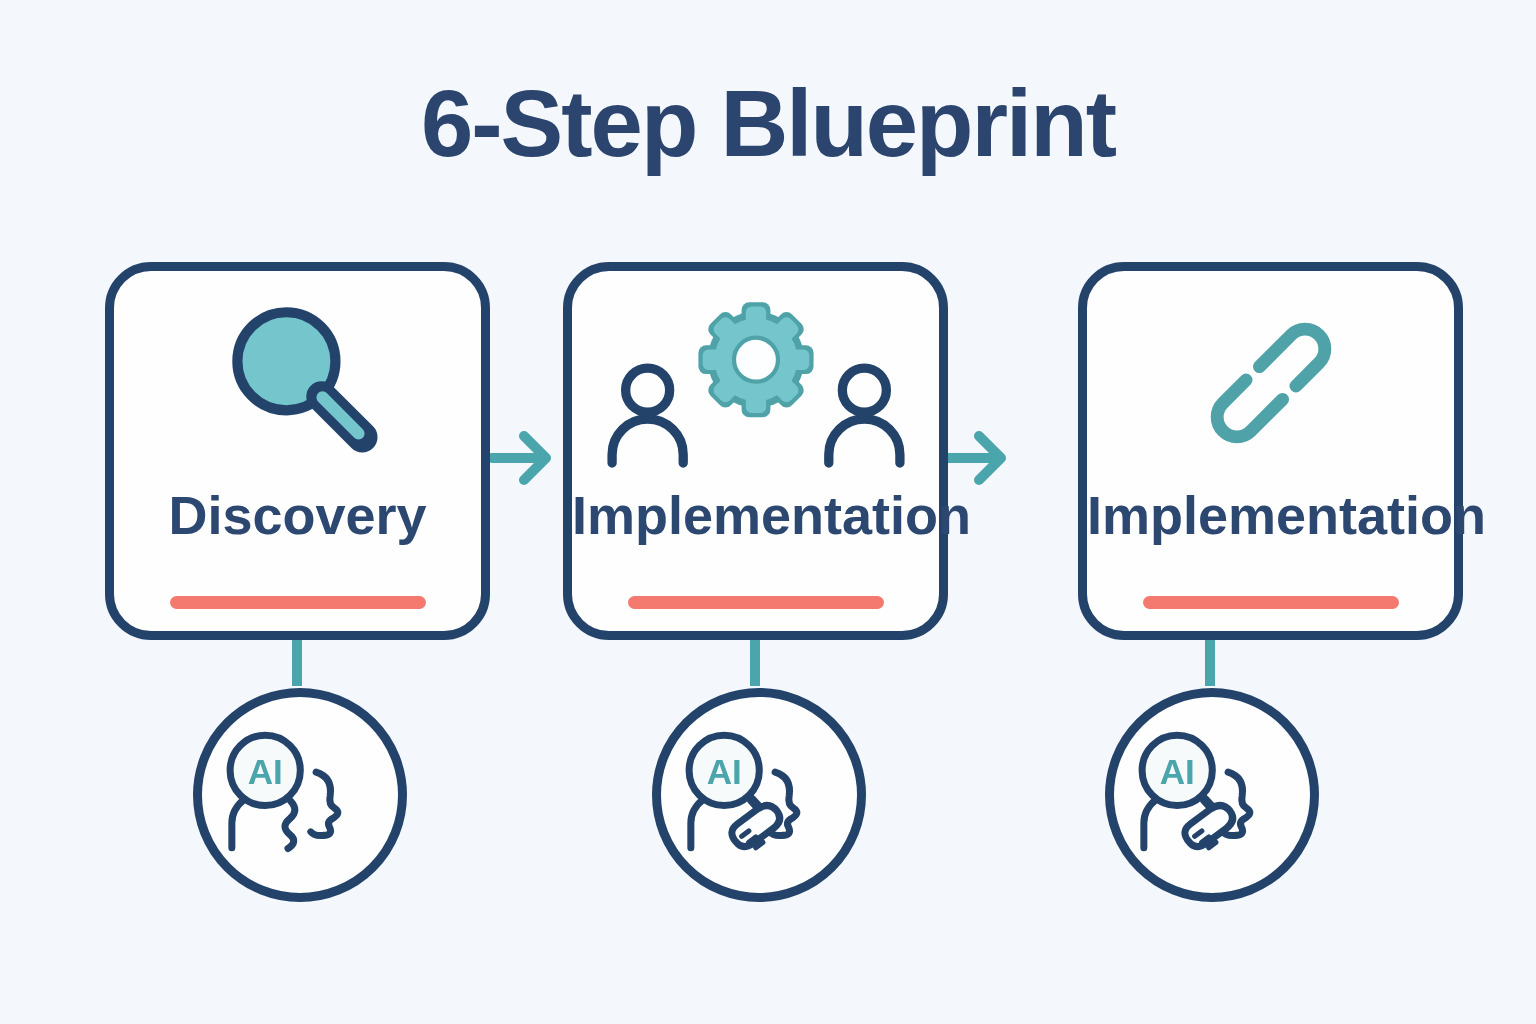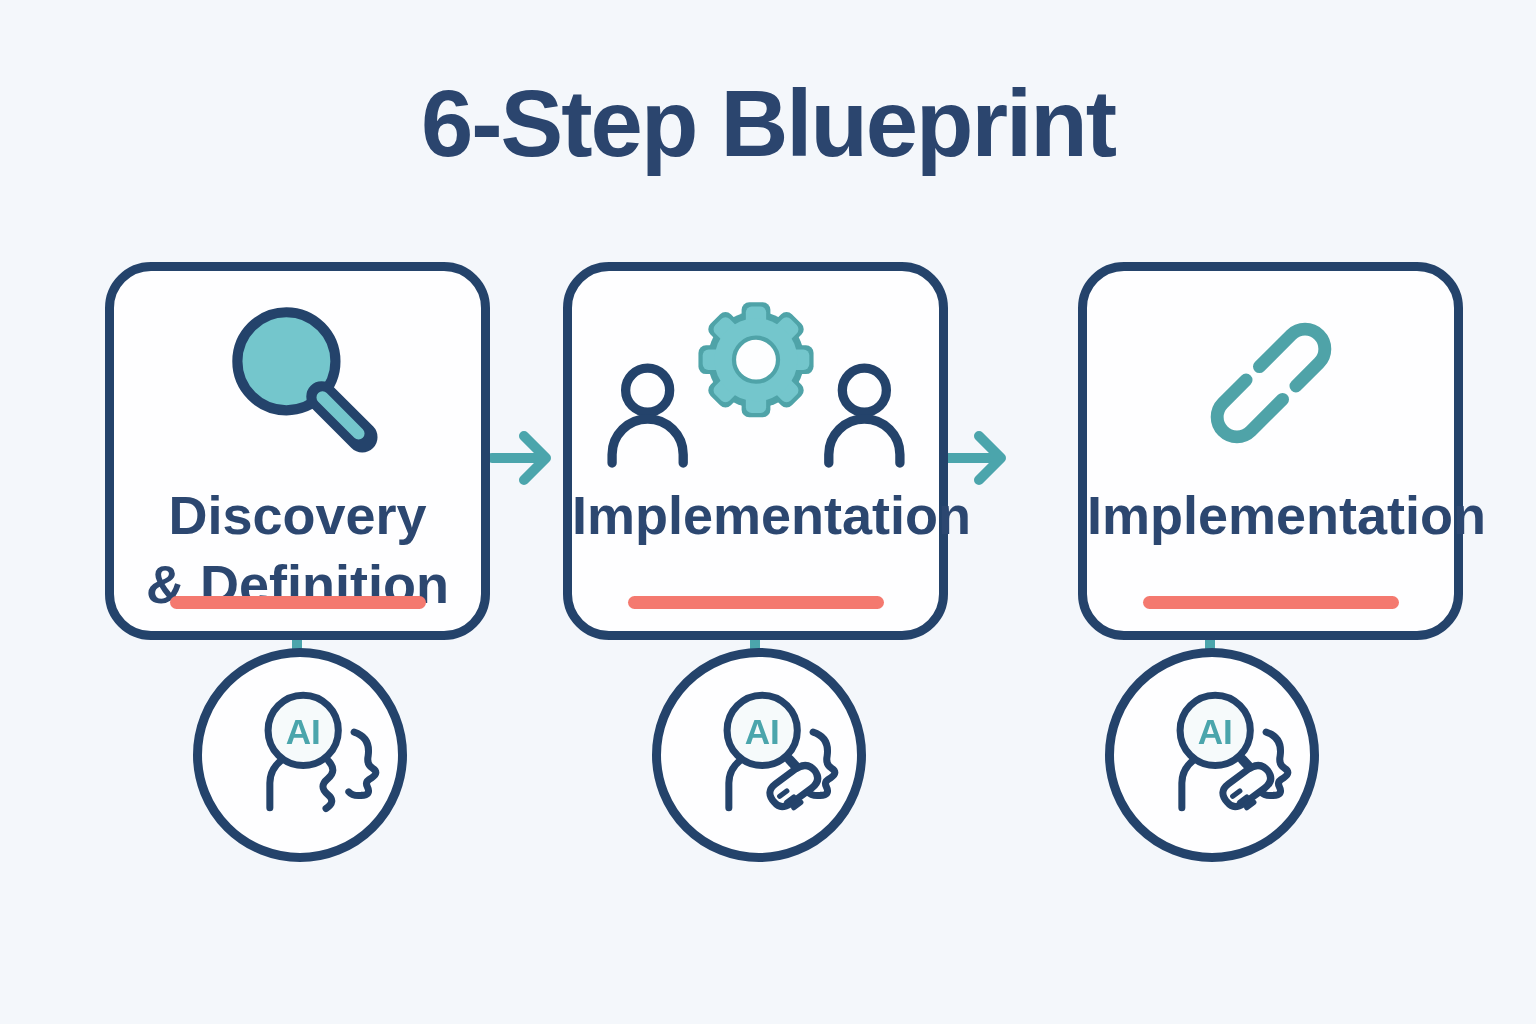--- a/index.html
+++ b/index.html
@@ -30,45 +30,44 @@
     background:var(--coral,#F4796F);
   }
   .arrow { position:absolute; top:426px; z-index:1; }
   .arrow1 { left:486px; } .arrow2 { left:941px; }
   .stub {
     position:absolute; top:630px; width:10px; height:56px; z-index:1;
     background:var(--teal-stroke,#4BA5AC);
   }
   .stub1 { left:292px; } .stub2 { left:750px; } .stub3 { left:1205px; }
   .ai-circle {
-    position:absolute; top:648px; width:214px; height:214px; box-sizing:border-box;
+    position:absolute; top:688px; width:214px; height:214px; box-sizing:border-box;
     border:9px solid var(--navy,#24436B); border-radius:50%;
     background:var(--card-bg,#FEFEFF);
-    display:flex; align-items:center; justify-content:flex-end; z-index:2;
+    display:flex; align-items:center; justify-content:flex-start; z-index:2;
   }
   .ai1 { left:193px; } .ai2 { left:652px; } .ai3 { left:1105px; }
 </style>
 </head>
 <body>
 
 <div class="canvas">
 
   <h1 class="page-title">6-Step Blueprint</h1>
 
   <div class="card card1">
     <div class="icon-block">
       <svg width="185" height="185" viewBox="0 0 200 200" aria-hidden="true">
         <circle cx="88" cy="76" r="53" fill="#74C6CC" stroke="#24436B" stroke-width="11"></circle>
         <line x1="126" y1="114" x2="170" y2="158" stroke="#24436B" stroke-width="33" stroke-linecap="round"></line>
         <line x1="127" y1="115" x2="166" y2="154" stroke="#74C6CC" stroke-width="13" stroke-linecap="round"></line>
       </svg>
     </div>
     <div class="label-block">
       <div>Discovery</div>
-      <div>&amp; Definition</div>
     </div>
     <div class="underline"></div>
   </div>
 
   <div class="arrow arrow1">
     <svg width="78" height="64" viewBox="0 0 78 64" aria-hidden="true">
       <path d="M 6 32 H 52" stroke="#4BA5AC" stroke-width="10" stroke-linecap="round" fill="none"></path>
       <path d="M 38 10 L 60 32 L 38 54" stroke="#4BA5AC" stroke-width="10" stroke-linecap="round" stroke-linejoin="round" fill="none"></path>
     </svg>
   </div>

